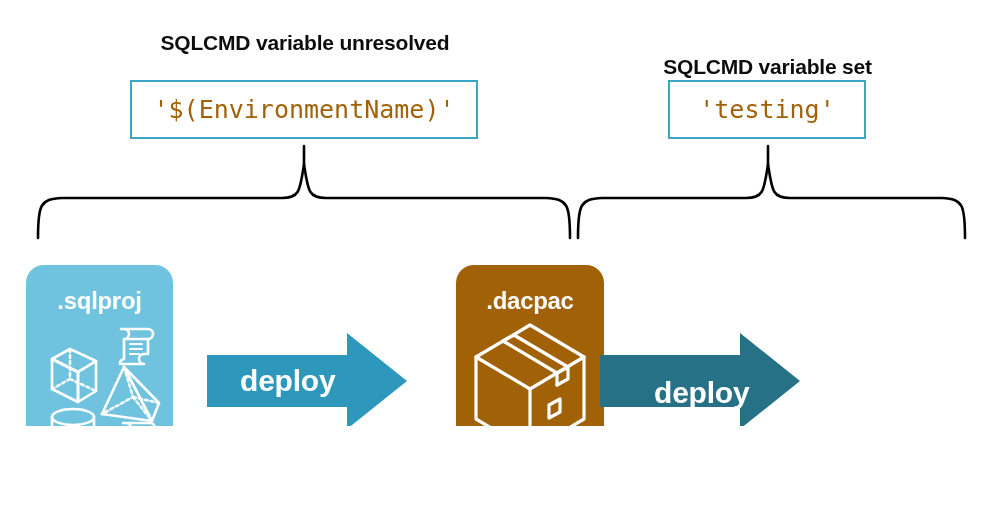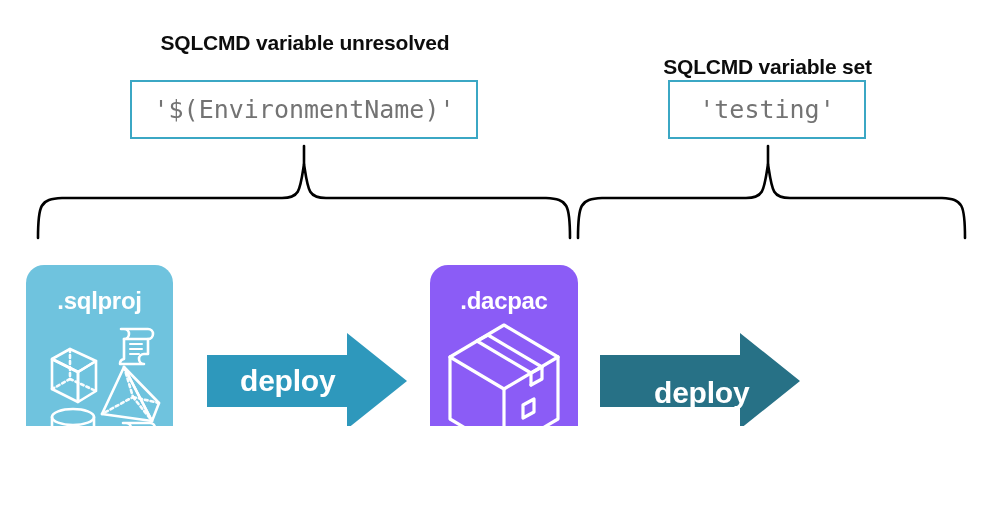--- a/index.html
+++ b/index.html
@@ -35,21 +35,21 @@
     box-sizing: border-box;
     border: 2px solid #3ba7c4;
     background: #ffffff;
     display: flex;
     align-items: center;
     justify-content: center;
   }
   .var-box .code {
     font-family: "DejaVu Sans Mono", "Liberation Mono", monospace;
     font-size: 25px;
-    color: #737373;
+    color: #a16207;
     white-space: pre;
     letter-spacing: 0px;
     text-align: right;
   }
   #var-box-left  { left: 130px; top: 80px;  width: 348px; height: 59px; }
   #var-box-right { left: 668px; top: 80px;  width: 198px; height: 59px; }
 
   #braces {
     position: absolute;
     left: 0;
@@ -74,21 +74,21 @@
     letter-spacing: -0.3px;
   }
   .stage-art {
     position: absolute;
     left: 0;
     top: 46px;
     width: 100%;
   }
 
   #box-sqlproj  { left: 26px;  top: 265px; width: 147px; height: 225px; background: #6fc3de; }
-  #box-dacpac   { left: 430px; top: 265px; width: 148px; height: 225px; background: #8b5cf6; }
+  #box-dacpac   { left: 456px; top: 265px; width: 148px; height: 225px; background: #a16207; }
   #box-database { left: 820px; top: 265px; width: 148px; height: 225px; background: #277186; }
 
   .arrow-wrap {
     position: absolute;
   }
   .arrow-label {
     position: absolute;
     font-family: "Liberation Sans", sans-serif;
     font-weight: bold;
     font-size: 30px;

